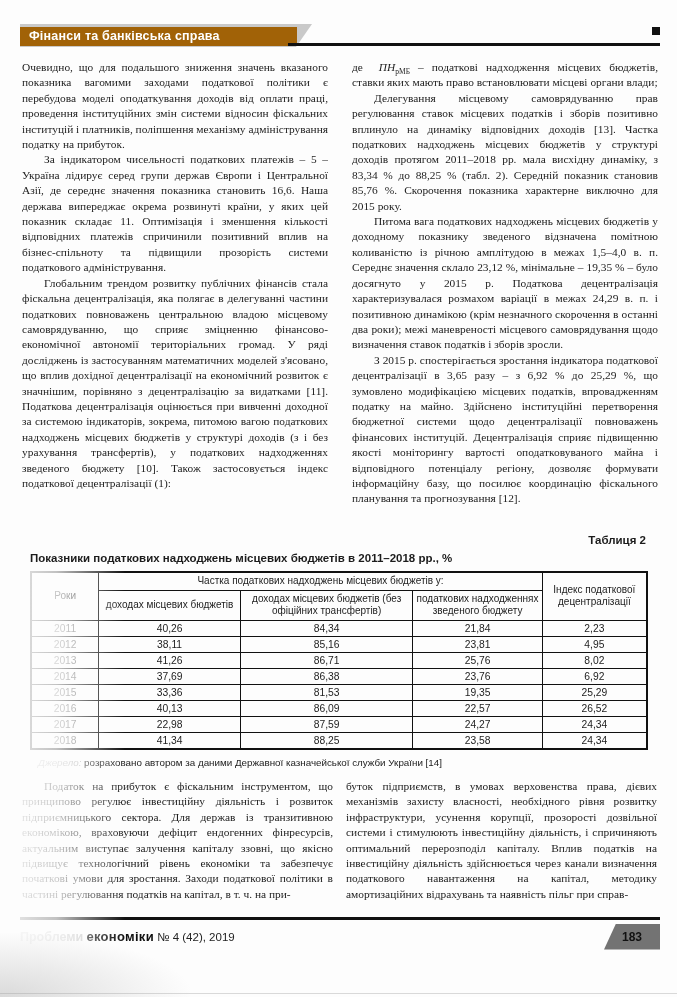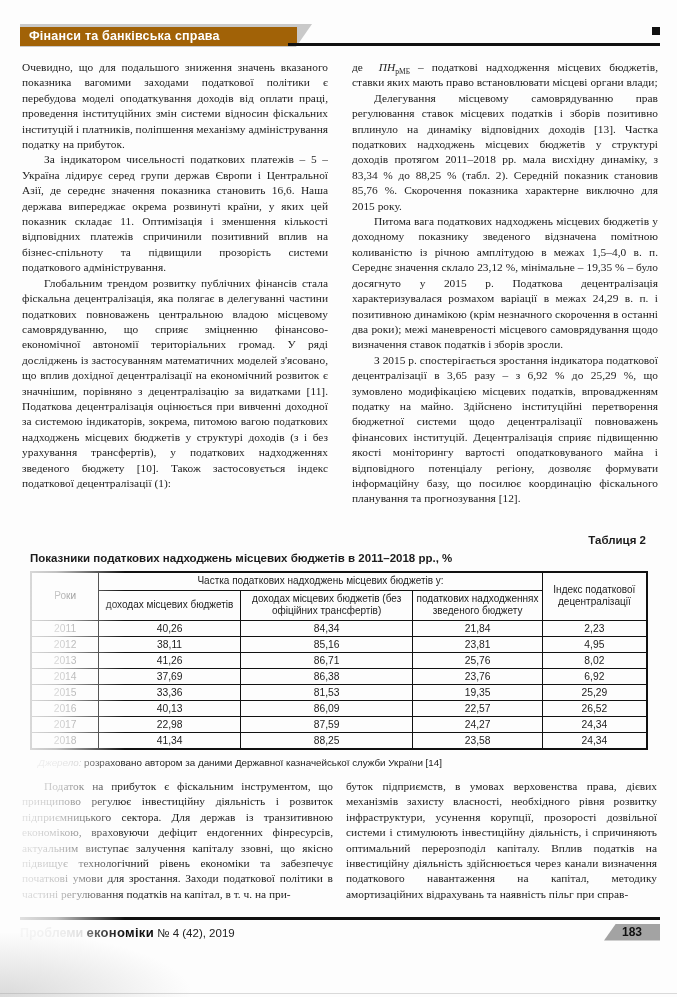--- a/index.html
+++ b/index.html
@@ -45,21 +45,21 @@
   .bottom{position:absolute;left:22px;top:779px;width:636px;display:flex;gap:13px;}
   .bottom .col{width:311px;}
   
   .footer{position:absolute;left:20px;top:917px;width:640px;}
   .ft-rule{height:2.5px;background:#111;margin-bottom:4px;}
   .ft-row{display:flex;justify-content:space-between;align-items:center;
     font-family:"Liberation Sans",sans-serif;}
   .ft-left{font-size:11.5px;color:#222;}
   .ft-faded{color:#c6c6c6;font-weight:bold;font-size:12.5px;}
   .ft-bold{font-weight:bold;font-size:13px;color:#0e0e0e;letter-spacing:.3px;}
-  .ft-badge{width:56px;height:17px;background:#a3a3a3;clip-path:polygon(12px 0,100% 0,100% 100%,0 100%);
+  .ft-badge{width:56px;height:26px;background:#737373;clip-path:polygon(12px 0,100% 0,100% 100%,0 100%);
     display:flex;align-items:center;justify-content:center;font-weight:bold;font-size:12px;color:#111;}
   
   .fade-left{position:absolute;left:0;top:568px;width:125px;height:392px;pointer-events:none;z-index:6;
     background:linear-gradient(90deg,rgba(253,253,253,.95) 0%,rgba(253,253,253,.75) 45%,rgba(253,253,253,0) 100%);}
   .corner-blob{position:absolute;left:0;bottom:0;width:190px;height:64px;pointer-events:none;z-index:6;
     background:radial-gradient(ellipse at 0% 100%,rgba(160,160,160,.38),rgba(253,253,253,0) 72%);}
   .bottom-edge{position:absolute;left:0;bottom:3px;width:100%;height:1px;background:rgba(0,0,0,.14);}
 </style>
 </head>
 <body>

